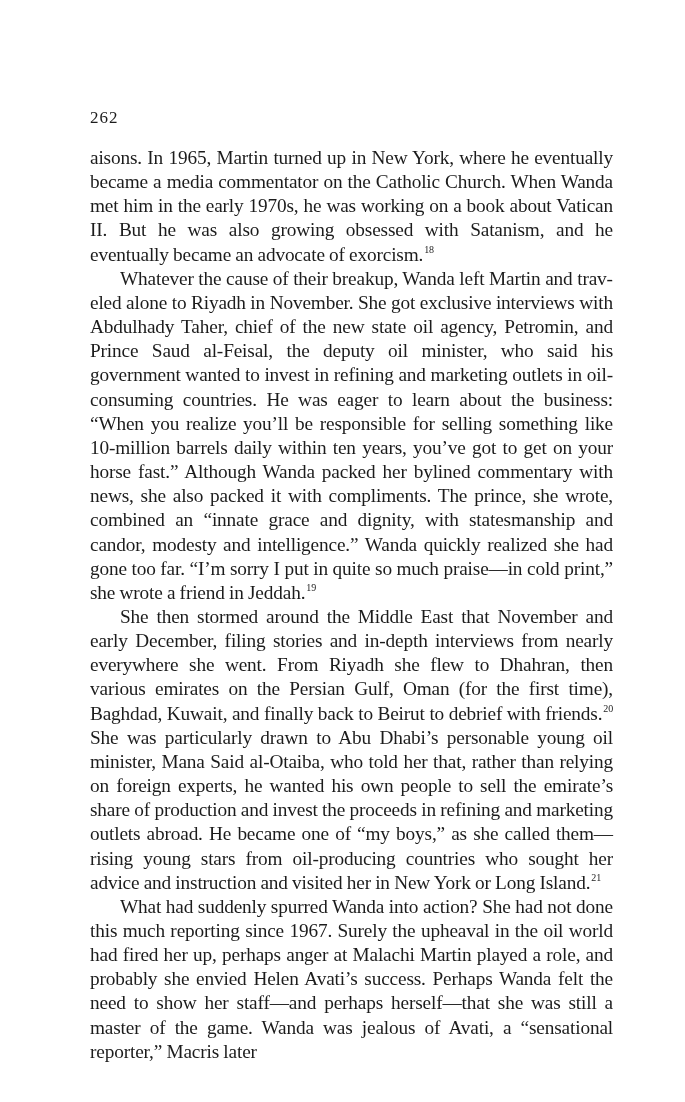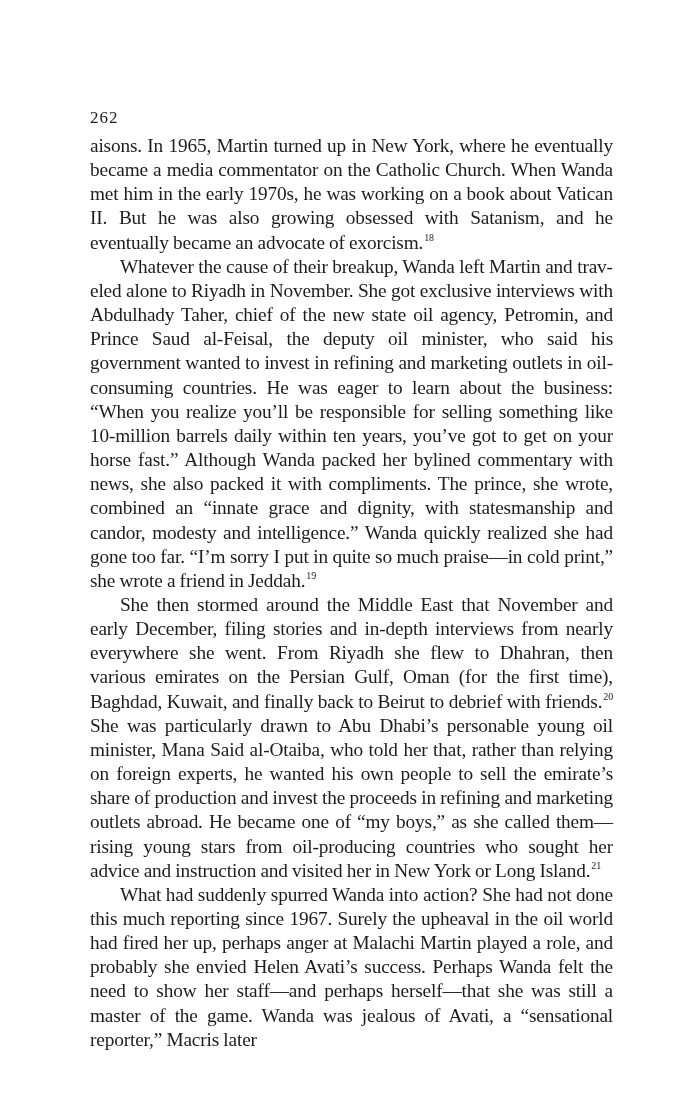--- a/index.html
+++ b/index.html
@@ -19,20 +19,21 @@
     top: 108px;
     width: 523px;
     color: #1c1c1c;
     font-family: "Liberation Serif", "DejaVu Serif", serif;
   }
   .running-head {
     display: flex;
     align-items: baseline;
     height: 26px;
     font-size: 16px;
+    margin-bottom: 12px;
     flex-direction: column;
   }
   .folio {
     font-size: 17px;
     letter-spacing: 1px;
     margin-right: 18px;
   }
   .head-title {
     font-size: 12.5px;
     letter-spacing: 2.6px;

